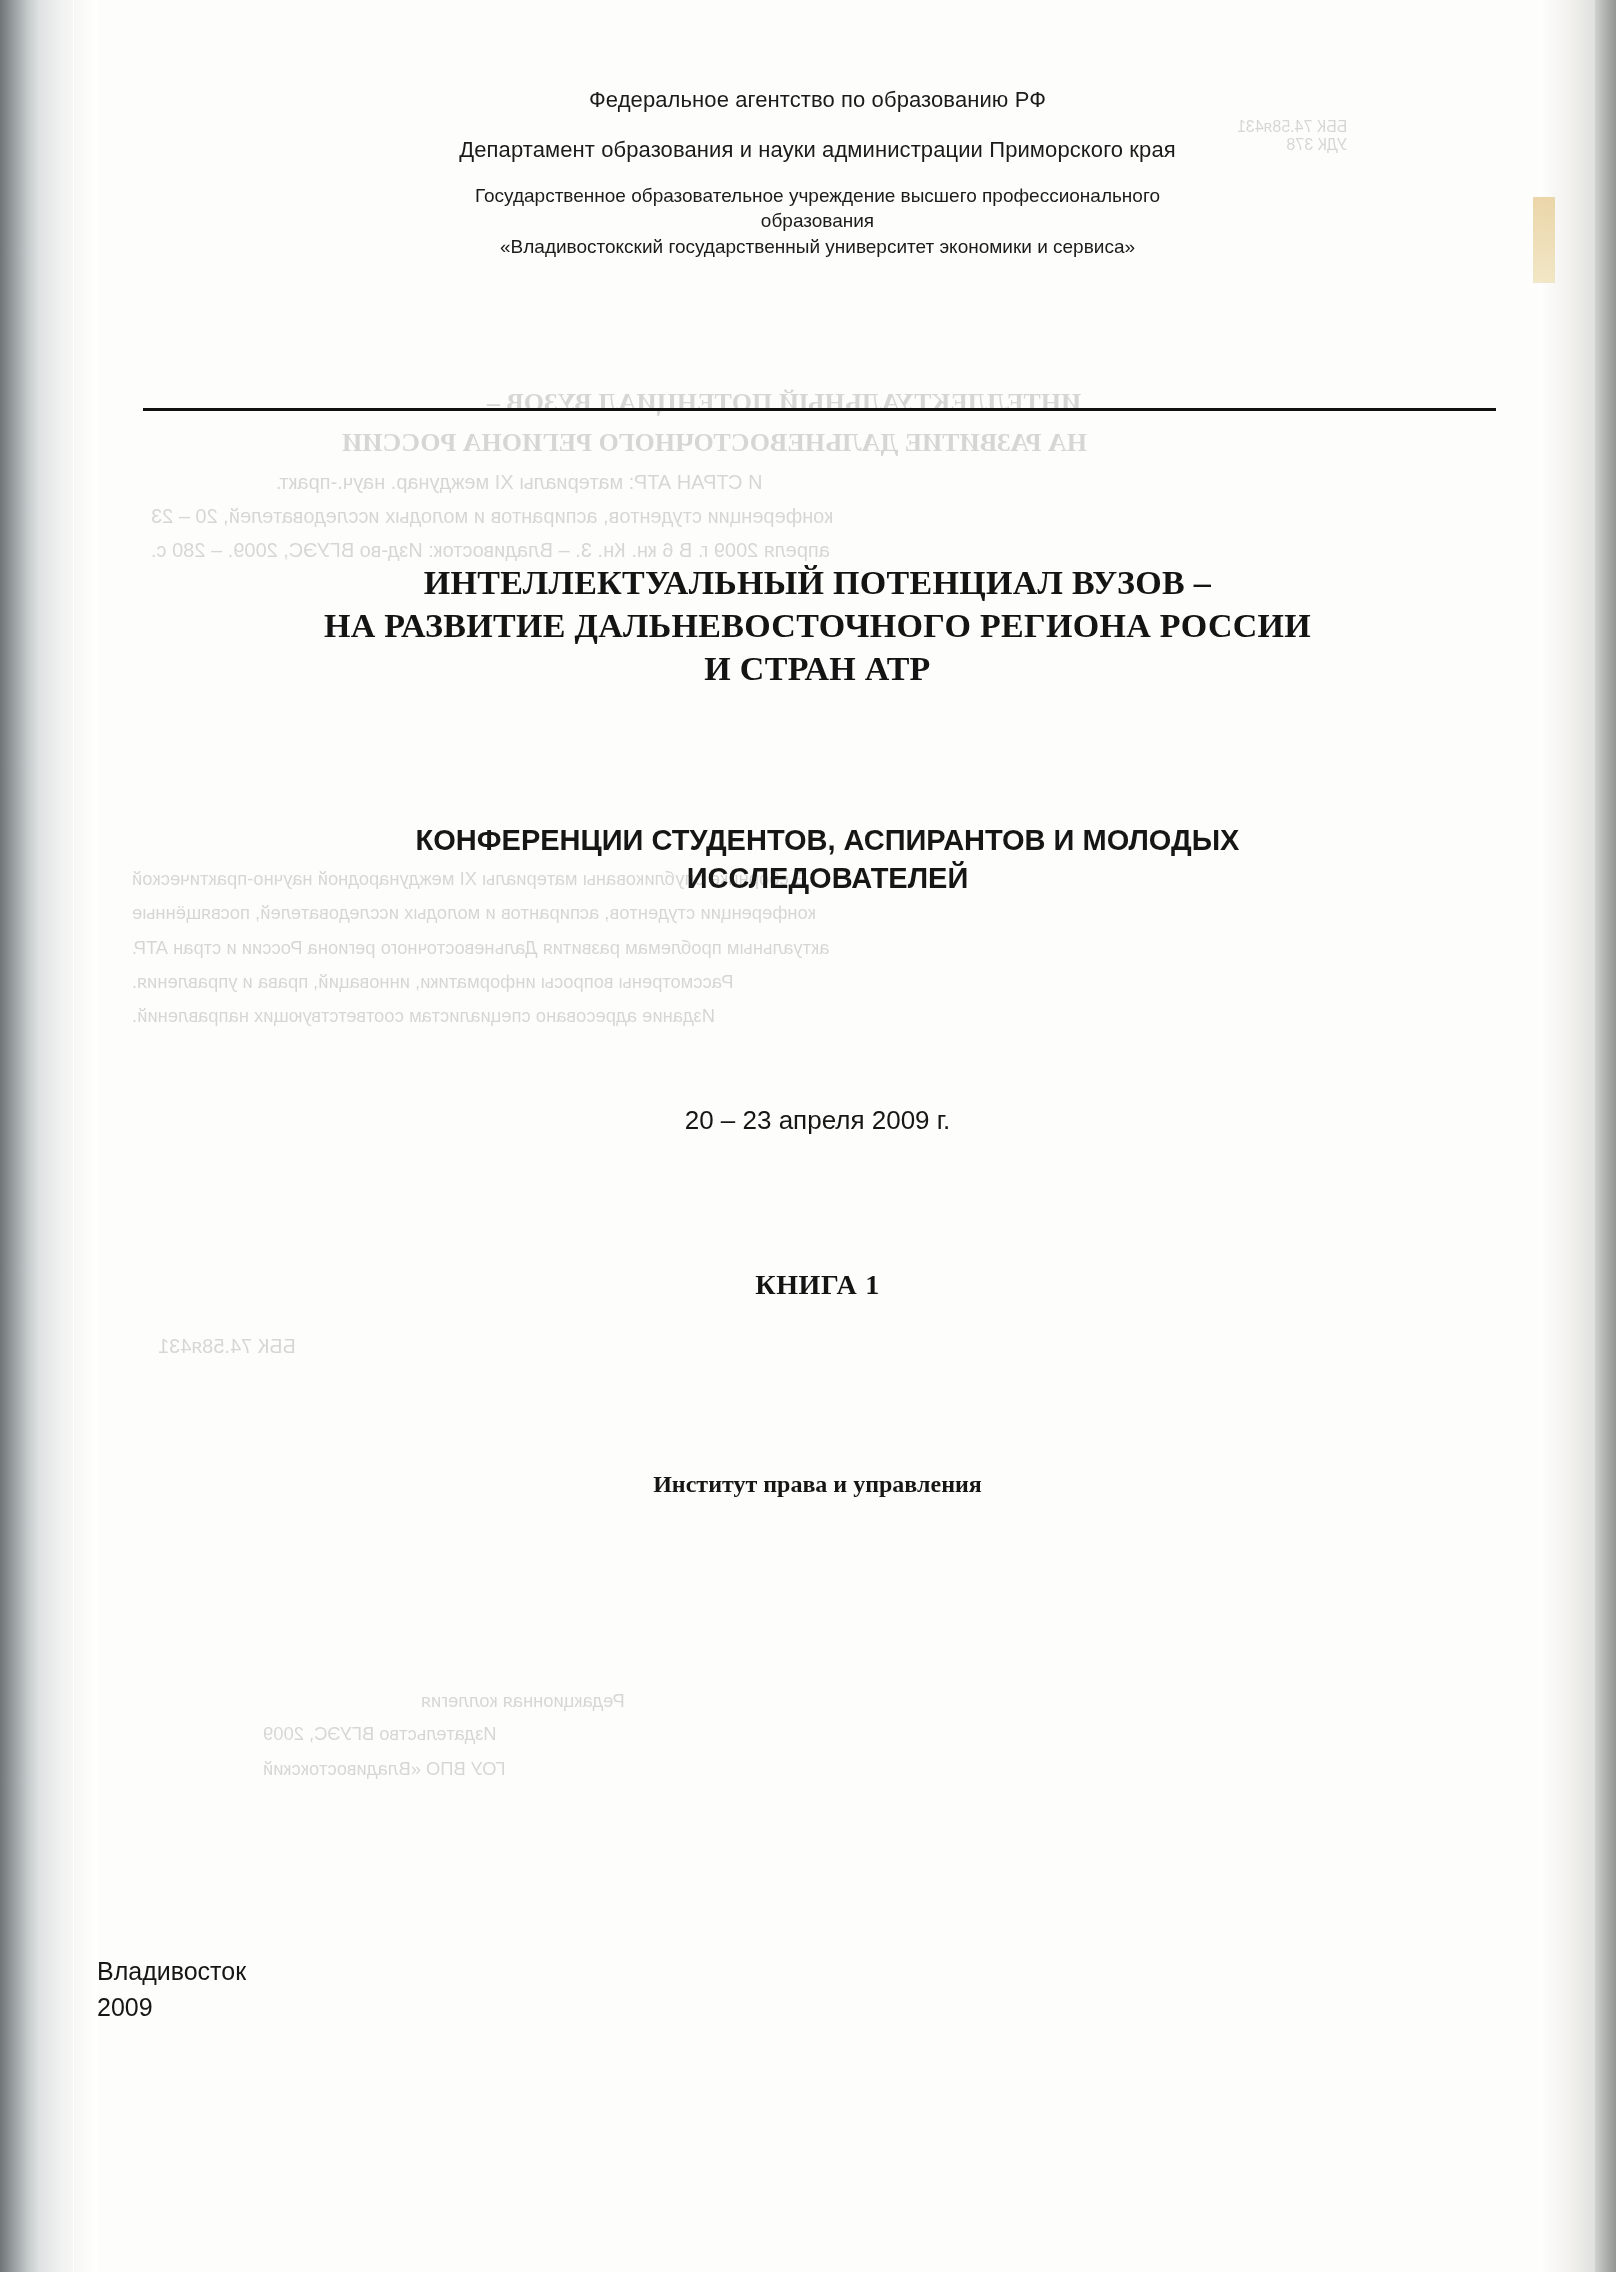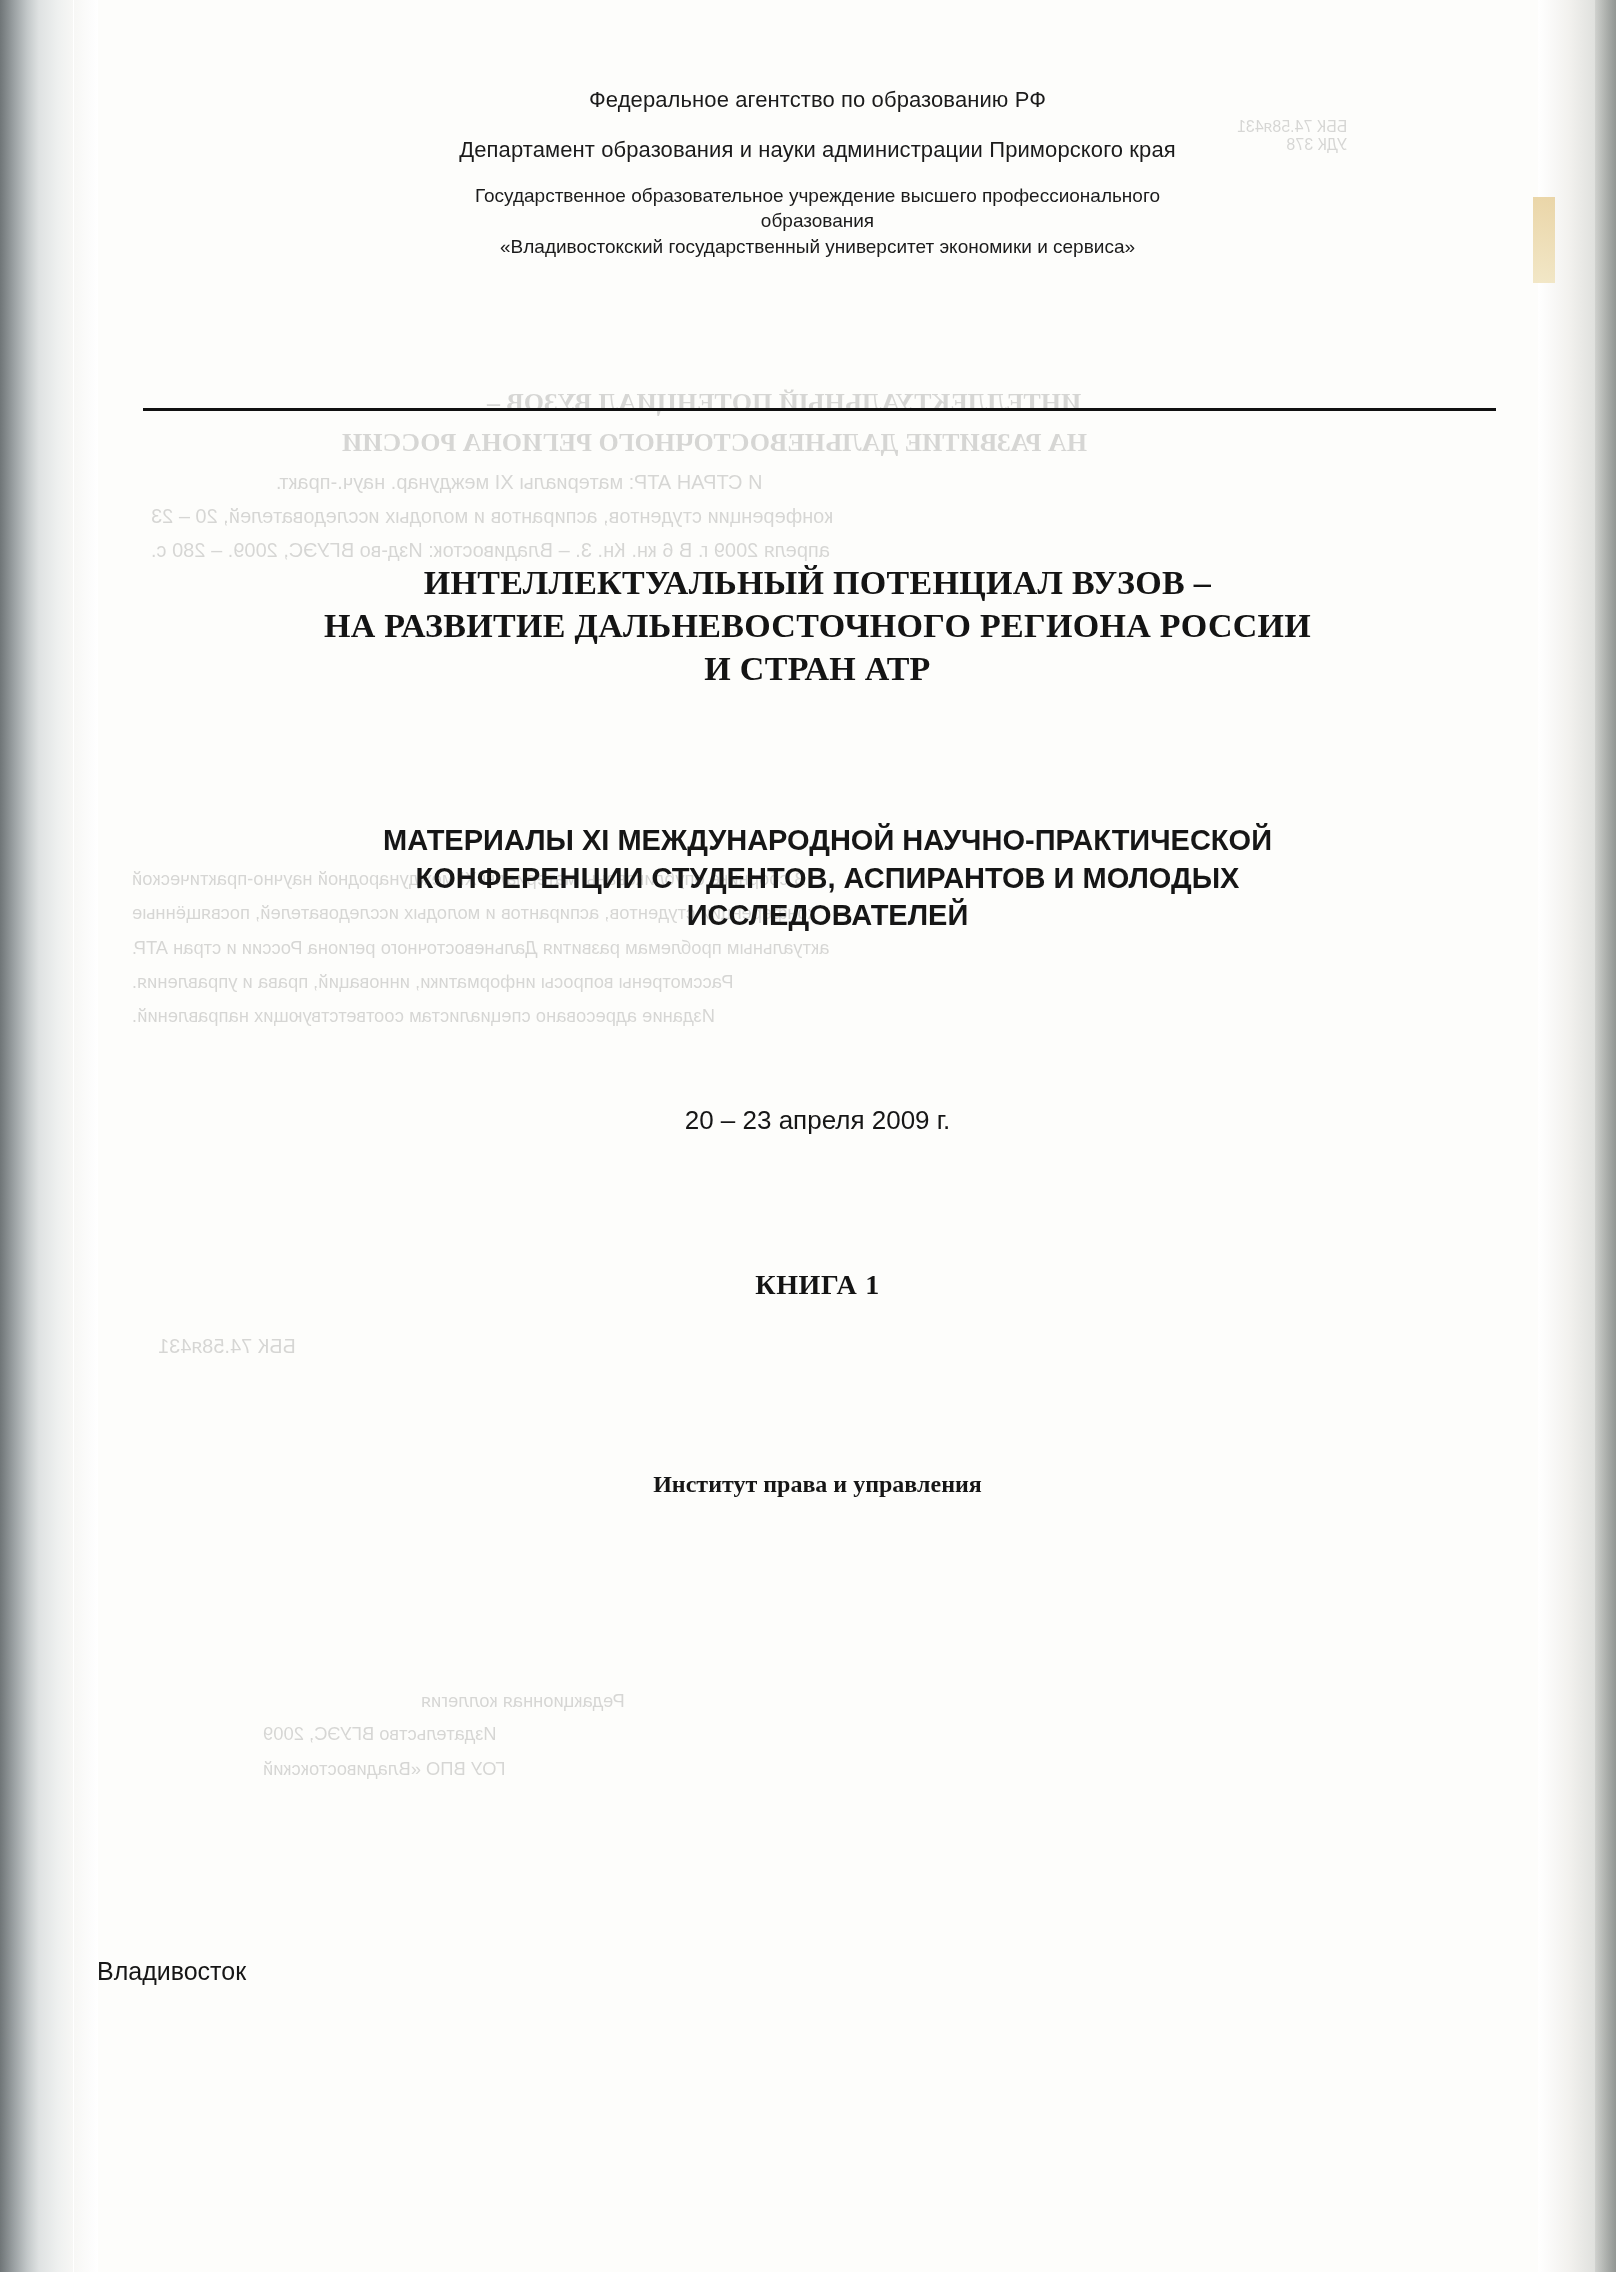--- a/index.html
+++ b/index.html
@@ -226,32 +226,32 @@
 
     <div class="rule"></div>
 
     <div class="title">
       <div>ИНТЕЛЛЕКТУАЛЬНЫЙ ПОТЕНЦИАЛ ВУЗОВ –</div>
       <div>НА РАЗВИТИЕ ДАЛЬНЕВОСТОЧНОГО РЕГИОНА РОССИИ</div>
       <div>И СТРАН АТР</div>
     </div>
 
     <div class="subtitle">
-      <div>МАТЕРИАЛЫ XI МЕЖДУНАРОДНОЙ НАУЧНО-ПРАКТИЧЕСКОЙ</div>
       <div>КОНФЕРЕНЦИИ СТУДЕНТОВ, АСПИРАНТОВ И МОЛОДЫХ</div>
       <div>ИССЛЕДОВАТЕЛЕЙ</div>
     </div>
 
     <div class="dates">20 – 23 апреля 2009 г.</div>
 
     <div class="book">КНИГА 1</div>
 
     <div class="institutes">
       <div>Институт права и управления</div>
     </div>
 
     <div class="imprint">
       <span>Владивосток</span>
+      <span class="year">2009</span>
     </div>
 
   </div>
 </div>
 
 
 </body></html>

